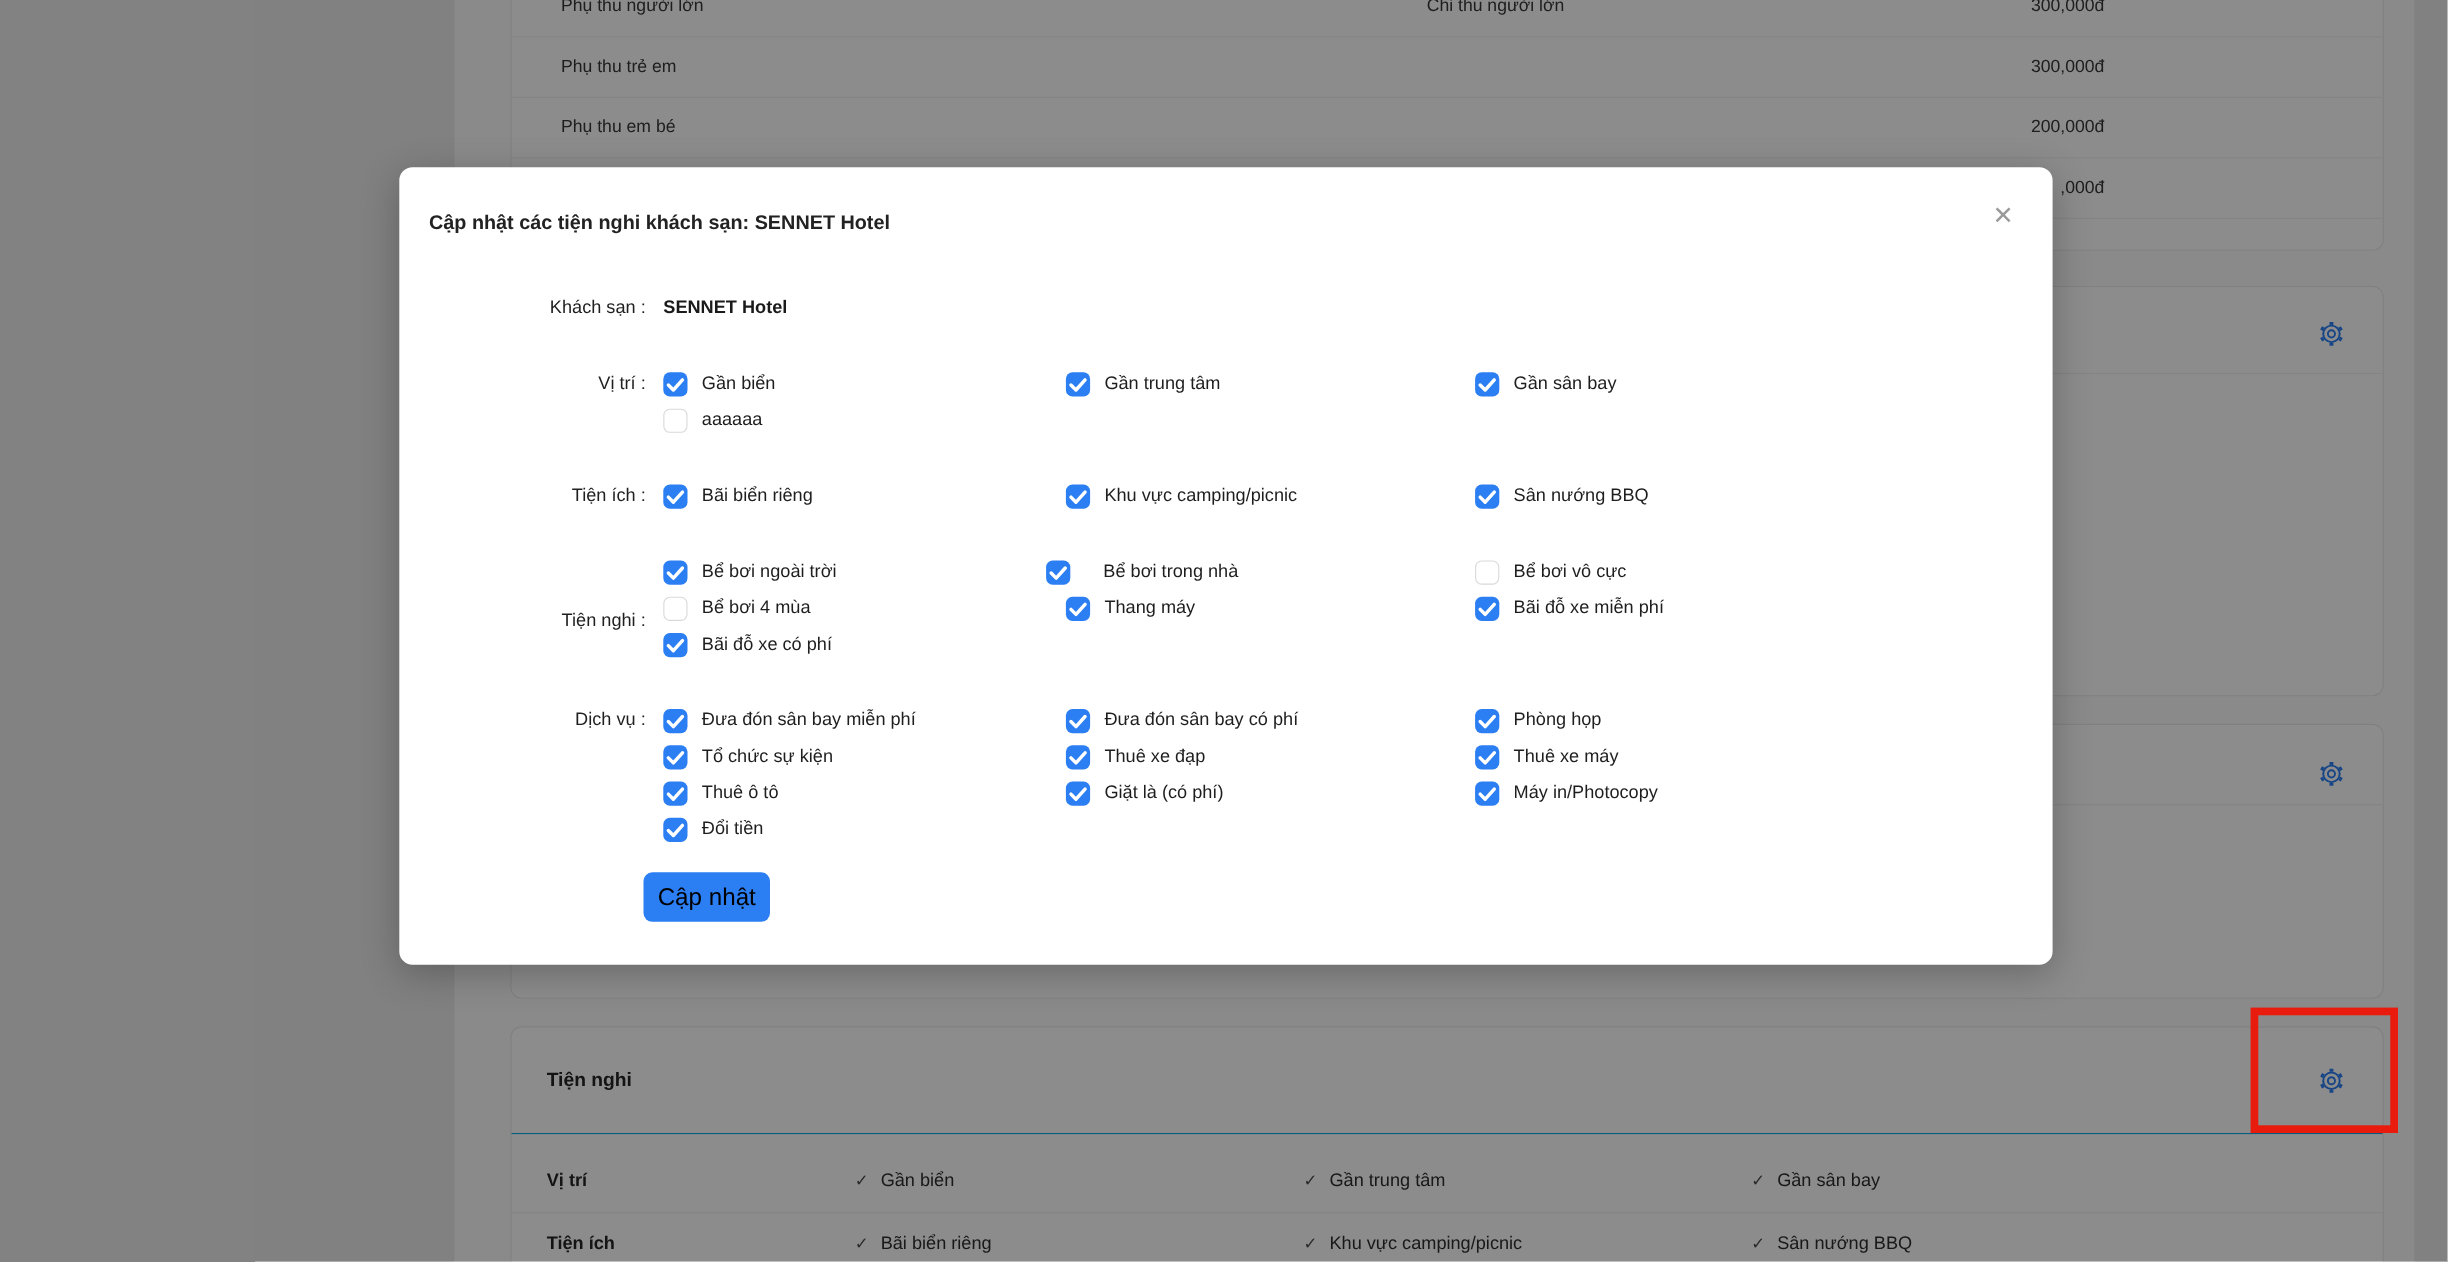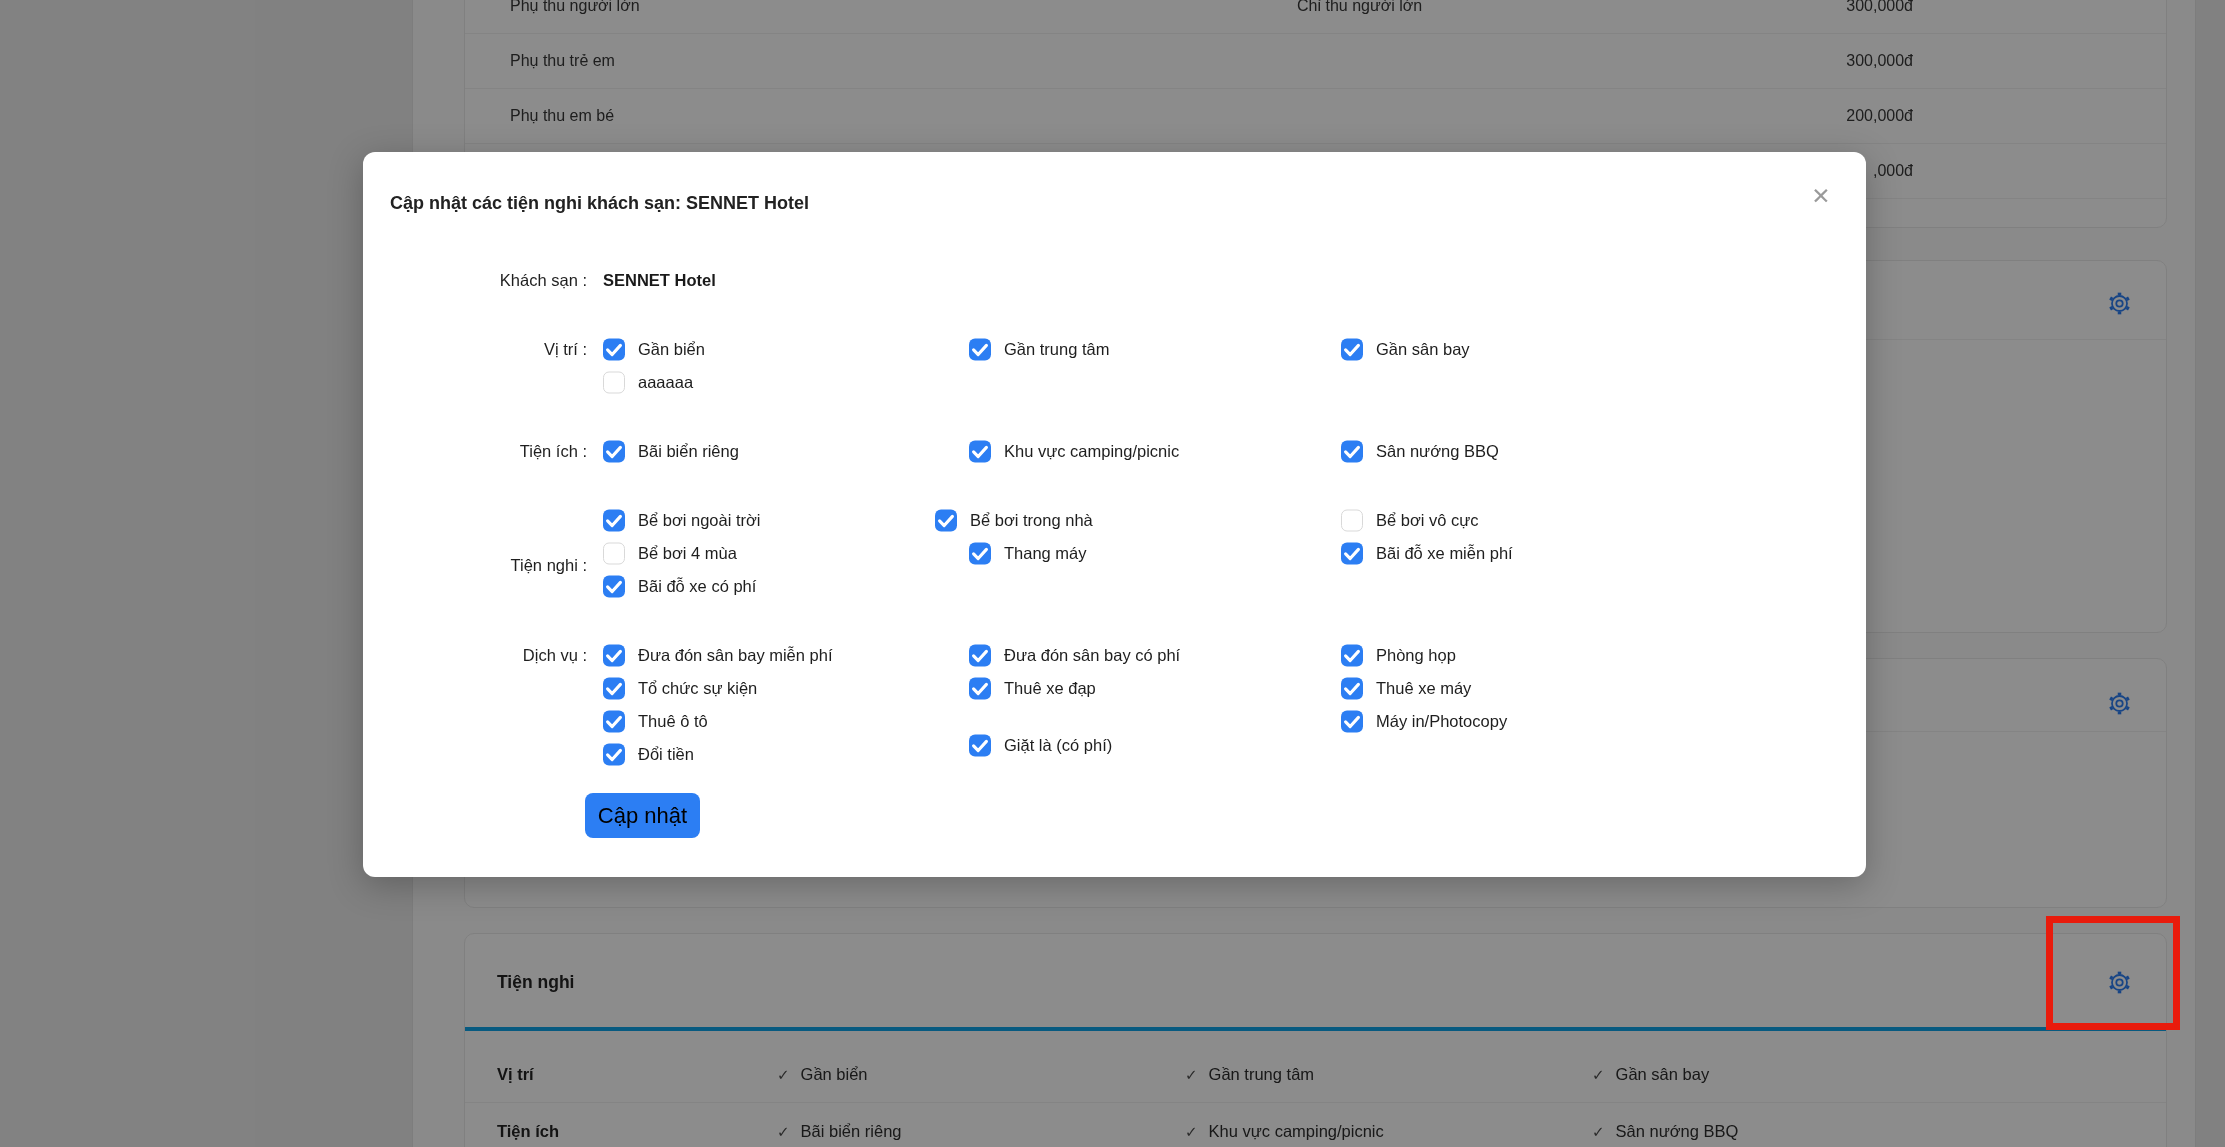--- a/index.html
+++ b/index.html
@@ -30,21 +30,21 @@
   .card-am{top:933px;height:280px;}
   .t-row{
     position:absolute;left:0;right:0;height:55px;
     border-bottom:1px solid #f0f0f0;font-size:16px;color:#383838;
   }
   .t-name{position:absolute;left:45px;top:50%;transform:translateY(-50%);}
   .t-note{position:absolute;left:832px;top:50%;transform:translateY(-50%);}
   .t-price{position:absolute;right:253px;top:50%;transform:translateY(-50%);}
   .card-header-a{position:absolute;left:0;right:0;top:0;height:79px;border-bottom:1px solid #f0f0f0;}
   .card-header-b{position:absolute;left:0;right:0;top:0;height:73px;border-bottom:1px solid #f0f0f0;}
-  .card-header-am{position:absolute;left:0;right:0;top:0;height:97px;border-bottom:4px solid #0ea5e9;}
+  .card-header-am{position:absolute;left:0;right:0;top:0;height:97px;border-bottom:1px solid #0ea5e9;}
   .gear-btn{
     position:absolute;right:34px;width:26px;height:26px;
     background:none;border:none;cursor:pointer;color:var(--accent);padding:0;
   }
   .card-a .gear-btn{top:30px;}
   .card-b .gear-btn{top:32px;}
   .card-am .gear-btn{top:36px;}
   .am-title{
     position:absolute;left:32px;top:48px;transform:translateY(-50%);
     font-size:17.5px;font-weight:bold;color:#262626;
@@ -280,21 +280,21 @@
         </label>
         <span class="form-label" style="top: 368px; margin-top: 45px;">Tiện nghi :</span>
         <label class="cb-item" style="left: 240px; top: 368px;">
           <span class="cb cb-on">
             <svg viewBox="0 0 24 24" width="22" height="22">
               <polyline points="5,12.5 10,17.5 19,7.5" fill="none" stroke="#fff" stroke-width="3.4" stroke-linecap="round" stroke-linejoin="round"></polyline>
             </svg>
           </span>
           <span class="cb-text">Bể bơi ngoài trời</span>
         </label>
-        <label class="cb-item" style="left: 572px; top: 368px;">
+        <label class="cb-item" style="left: 588px; top: 368px; gap: 17px;">
           <span class="cb cb-on">
             <svg viewBox="0 0 24 24" width="22" height="22">
               <polyline points="5,12.5 10,17.5 19,7.5" fill="none" stroke="#fff" stroke-width="3.4" stroke-linecap="round" stroke-linejoin="round"></polyline>
             </svg>
           </span>
           <span class="cb-text">Bể bơi trong nhà</span>
         </label>
         <label class="cb-item" style="left: 978px; top: 368px;">
           <span class="cb cb-off"></span>
           <span class="cb-text">Bể bơi vô cực</span>
@@ -377,21 +377,21 @@
           <span class="cb-text">Thuê xe máy</span>
         </label>
         <label class="cb-item" style="left: 240px; top: 569px;">
           <span class="cb cb-on">
             <svg viewBox="0 0 24 24" width="22" height="22">
               <polyline points="5,12.5 10,17.5 19,7.5" fill="none" stroke="#fff" stroke-width="3.4" stroke-linecap="round" stroke-linejoin="round"></polyline>
             </svg>
           </span>
           <span class="cb-text">Thuê ô tô</span>
         </label>
-        <label class="cb-item" style="left: 606px; top: 569px; margin-top: 24px;">
+        <label class="cb-item" style="left: 606px; top: 569px;">
           <span class="cb cb-on">
             <svg viewBox="0 0 24 24" width="22" height="22">
               <polyline points="5,12.5 10,17.5 19,7.5" fill="none" stroke="#fff" stroke-width="3.4" stroke-linecap="round" stroke-linejoin="round"></polyline>
             </svg>
           </span>
           <span class="cb-text">Giặt là (có phí)</span>
         </label>
         <label class="cb-item" style="left: 978px; top: 569px;">
           <span class="cb cb-on">
             <svg viewBox="0 0 24 24" width="22" height="22">

